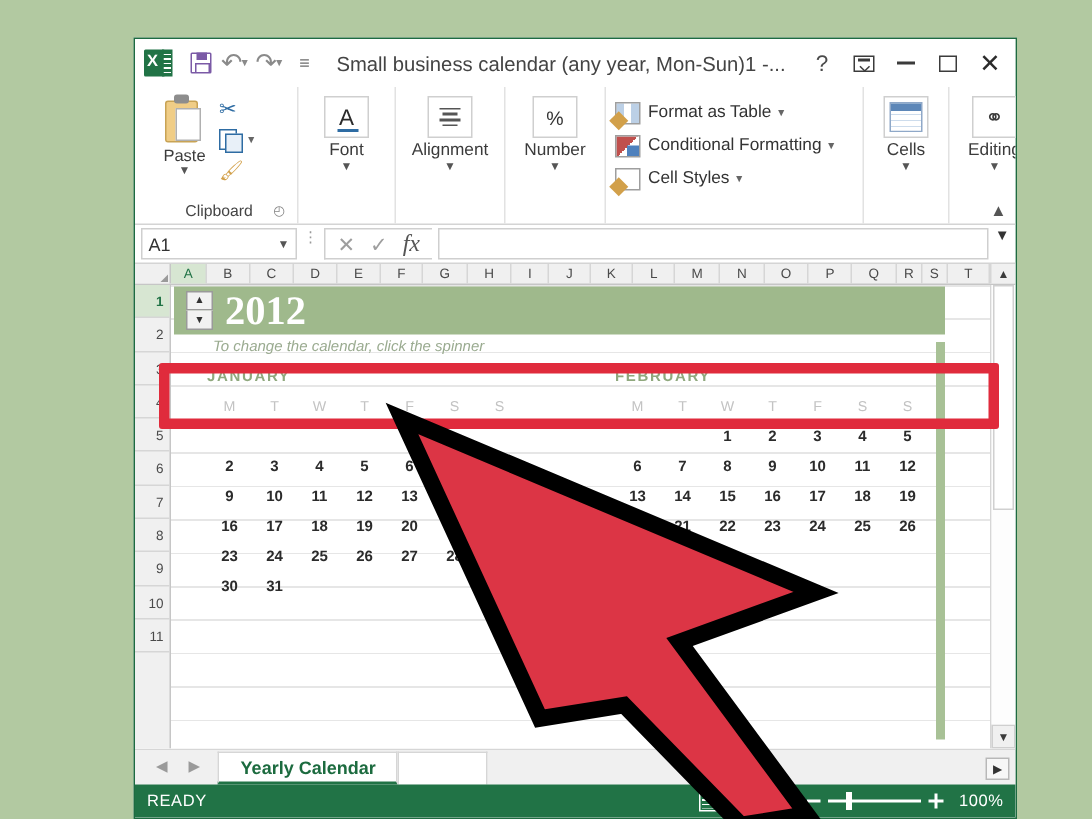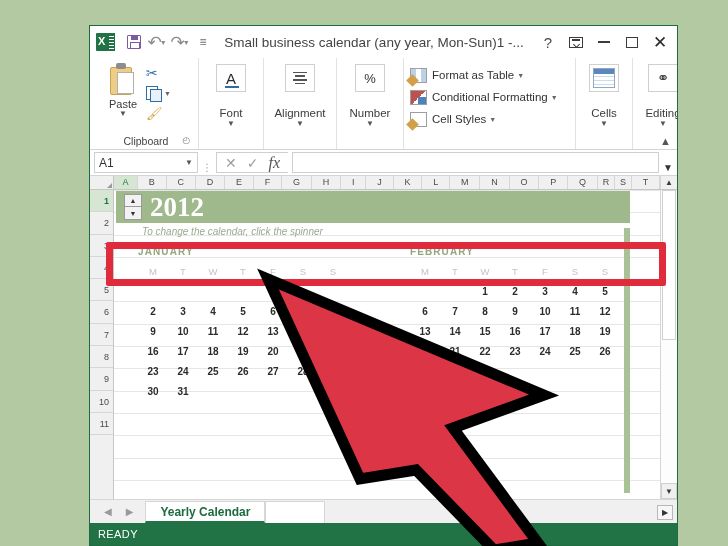--- a/index.html
+++ b/index.html
@@ -169,21 +169,21 @@
   .copy-ico::after{content:"";position:absolute;left:4px;top:3px;width:10px;height:11px;background:#e8f0f8;border:1.3px solid #2e6ca3;}
   .brush-ico { font-size: 13px; color: #d2a04a; }
   .tiny-caret { font-size: 7px; color: #666; margin-left: 3px; }
 
   
   .bigbtn { width: 52px; display: flex; flex-direction: column; align-items: center; padding-top: 3px; }
   .bigbtn .boxico {
     width: 30px; height: 28px; border: 1px solid #cfcfcf; background: #fff;
     display: flex; align-items: center; justify-content: center;
   }
-  .bigbtn .bl { font-size: 11.5px; color: #3b3b3b; margin-top: 15px; }
+  .bigbtn .bl { font-size: 11.5px; color: #3b3b3b; margin-top: 2px; }
   .bigbtn .bc { font-size: 8px; color: #555; line-height: 9px; }
   .font-A { font-size: 15px; color: #2b2b2b; font-weight: 500; position: relative; line-height: 15px;}
   .font-A::after{content:"";position:absolute;left:-1px;bottom:-2px;width:14px;height:2px;background:#2e6ca3;}
   .align-ico { display:flex; flex-direction:column; gap:2px; }
   .align-ico span { display:block; height:1.6px; background:#555; }
   .pct { font-size: 13px; color: #333; }
 
   
   .styles-list { display: flex; flex-direction: column; gap: 2px; padding-top: 4px; }
   .sl-row { display: flex; align-items: center; height: 20px; font-size: 11.5px; color: #333; }
@@ -204,21 +204,21 @@
     background:repeating-linear-gradient(to bottom,#cddcec 0 1px,#fff 1px 4px),
                repeating-linear-gradient(to right,#cddcec 0 1px,transparent 1px 6px);}
   .binoc { font-size: 15px; color: #3b3b3b; font-family:"DejaVu Sans",sans-serif; }
   .ribbon-collapse {
     position: absolute; right: 6px; bottom: 2px;
     font-size: 11px; color: #555;
   }
 
   
   .formulabar {
-    height: 26px; background: #fff; display: flex; align-items: flex-end;
+    height: 26px; background: #fff; display: flex; align-items: flex-start;
     padding: 2px 4px; flex: 0 0 auto; gap: 4px;
     border-bottom: 1px solid #d4d4d4;
   }
   .namebox {
     width: 104px; height: 21px; border: 1px solid #cfcfcf; background: #fff;
     display: flex; align-items: center; padding: 0 4px;
     font-size: 12px; color: #333;
   }
   .namebox .nb-text { flex: 1 1 auto; }
   .namebox .nb-caret { font-size: 8px; color: #555; }
@@ -792,20 +792,33 @@
       <span class="nav-a">◀</span>
       <span class="nav-a">▶</span>
     </div>
     <div class="stab">Yearly Calendar</div>
     <div class="stab-blank"></div>
     <div class="sheet-right">▶</div>
   </div>
 
   <div class="statusbar">
     <span>READY</span>
+    <div class="sb-right">
+      <span class="view-ico normal"></span>
+      <span class="view-ico layout"></span>
+      <span class="view-ico pbreak"></span>
+      <span class="zoom-slider">
+        <span class="zs-minus"></span>
+        <span class="zs-track">
+            <span class="zs-thumb"></span>
+          </span>
+        <span class="zs-plus"></span>
+      </span>
+      <span class="zoom-pct">100%</span>
+    </div>
   </div>
 </div>
 
 <div id="red-box"></div>
 
 <svg id="big-cursor" viewBox="0 0 355 285">
   <polygon points="20,14 296,130 205,163 290,278 246,285 168,205 112,214" fill="#dc3545" stroke="#000000" stroke-width="11" stroke-linejoin="miter"></polygon>
 </svg>
 
 </body></html>

